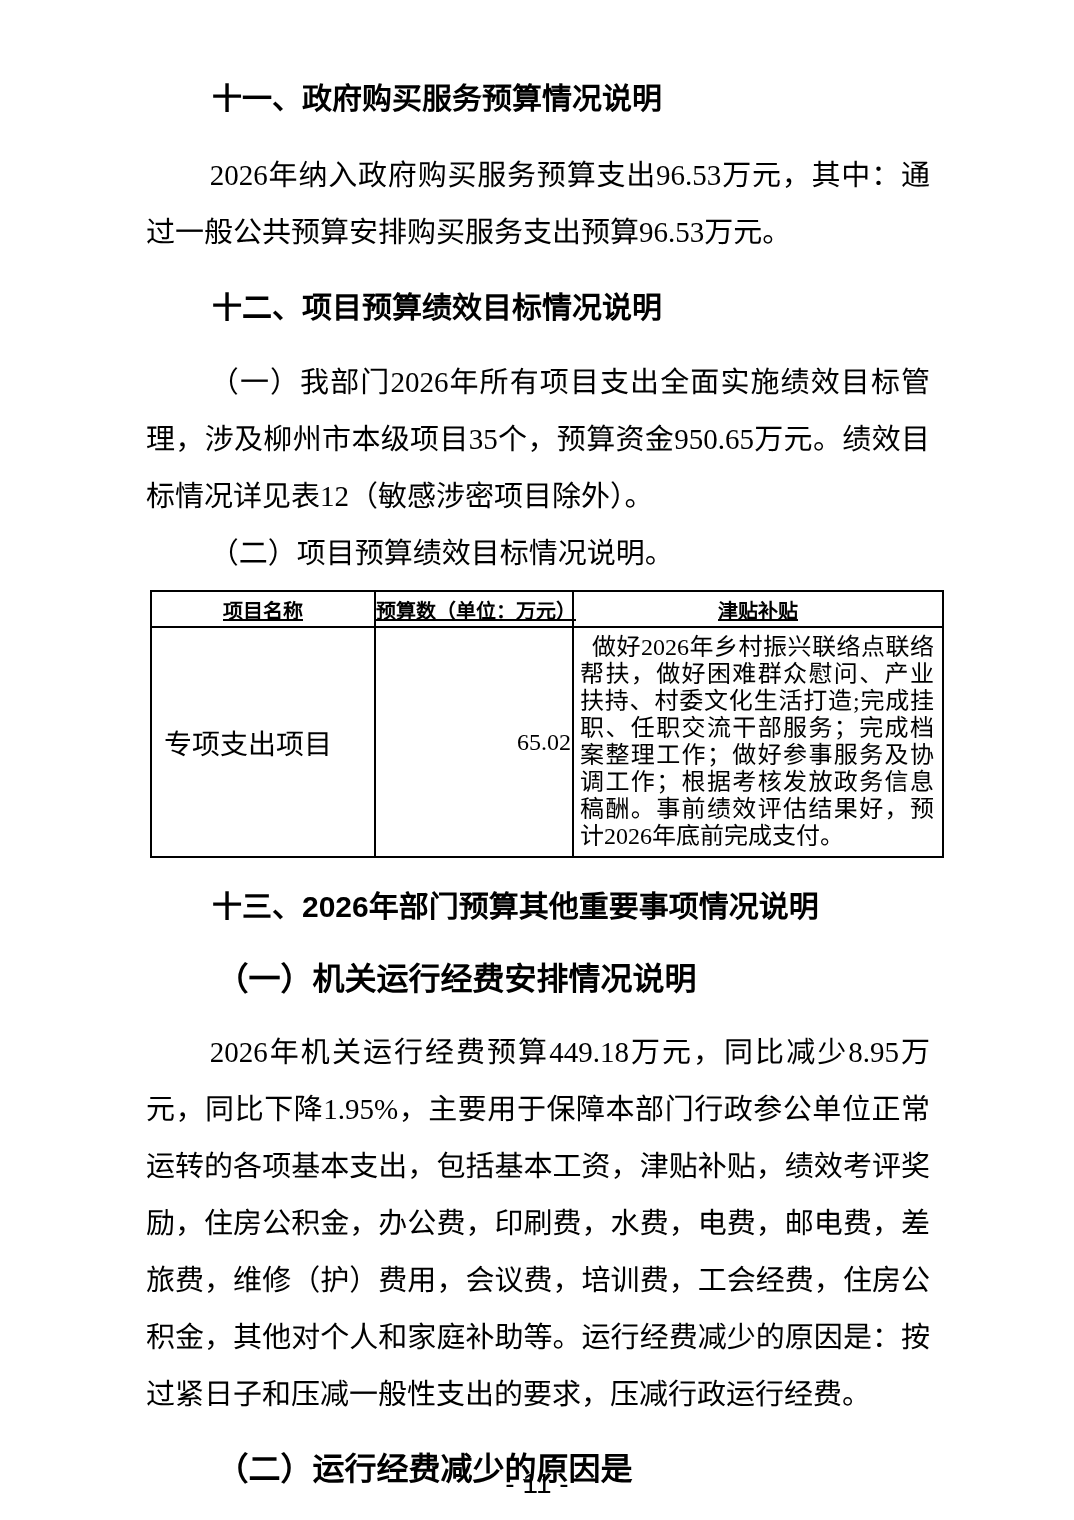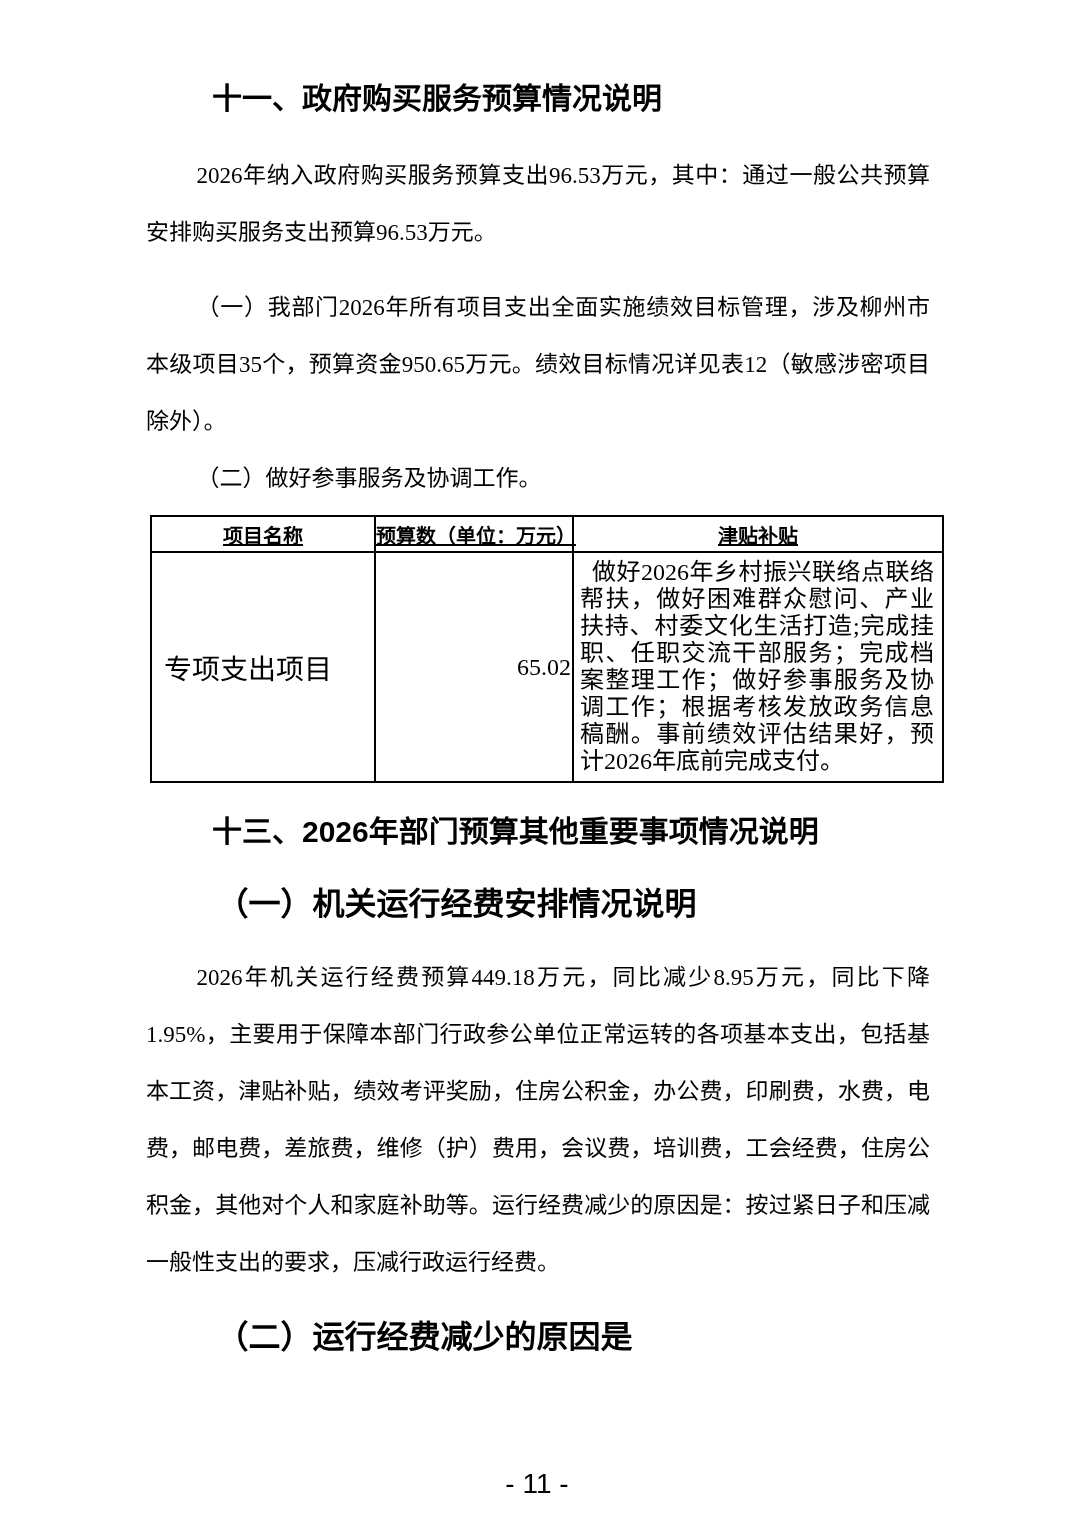--- a/index.html
+++ b/index.html
@@ -32,21 +32,21 @@
   .h-kai {
     font-family: "Liberation Serif", "DejaVu Serif", serif;
     font-weight: 700;
     font-size: 32px;
     line-height: 57px;
     text-indent: 2.2em;
     margin: 0;
   }
   
   .para {
-    font-size: 23px;
+    font-size: 29px;
     line-height: 57px;
     text-align: justify;
     text-indent: 2.2em;
     margin: 0;
   }
   .mt-20 { margin-top: 20px; }
   .mt-18 { margin-top: 18px; }
   .mt-16 { margin-top: 16px; }
   .mt-28 { margin-top: 20px; }
 
@@ -102,24 +102,25 @@
 </style>
 </head>
 <body>
 
 <div class="page">
 
   <h2 class="h-black">十一、政府购买服务预算情况说明</h2>
 
   <p class="para mt-20">2026年纳入政府购买服务预算支出96.53万元，其中：通过一般公共预算安排购买服务支出预算96.53万元。</p>
 
+  <h2 class="h-black mt-18">十二、项目预算绩效目标情况说明</h2>
 
   <p class="para mt-18">（一）我部门2026年所有项目支出全面实施绩效目标管理，涉及柳州市本级项目35个，预算资金950.65万元。绩效目标情况详见表12（敏感涉密项目除外）。</p>
 
-  <p class="para">（二）做好参事服务及协调工作。</p>
+  <p class="para">（二）项目预算绩效目标情况说明。</p>
 
   <table class="perf">
     <colgroup>
       <col style="width:224px">
       <col style="width:198px">
       <col style="width:370px">
     </colgroup>
     <thead>
       <tr>
         <th>项目名称</th>

